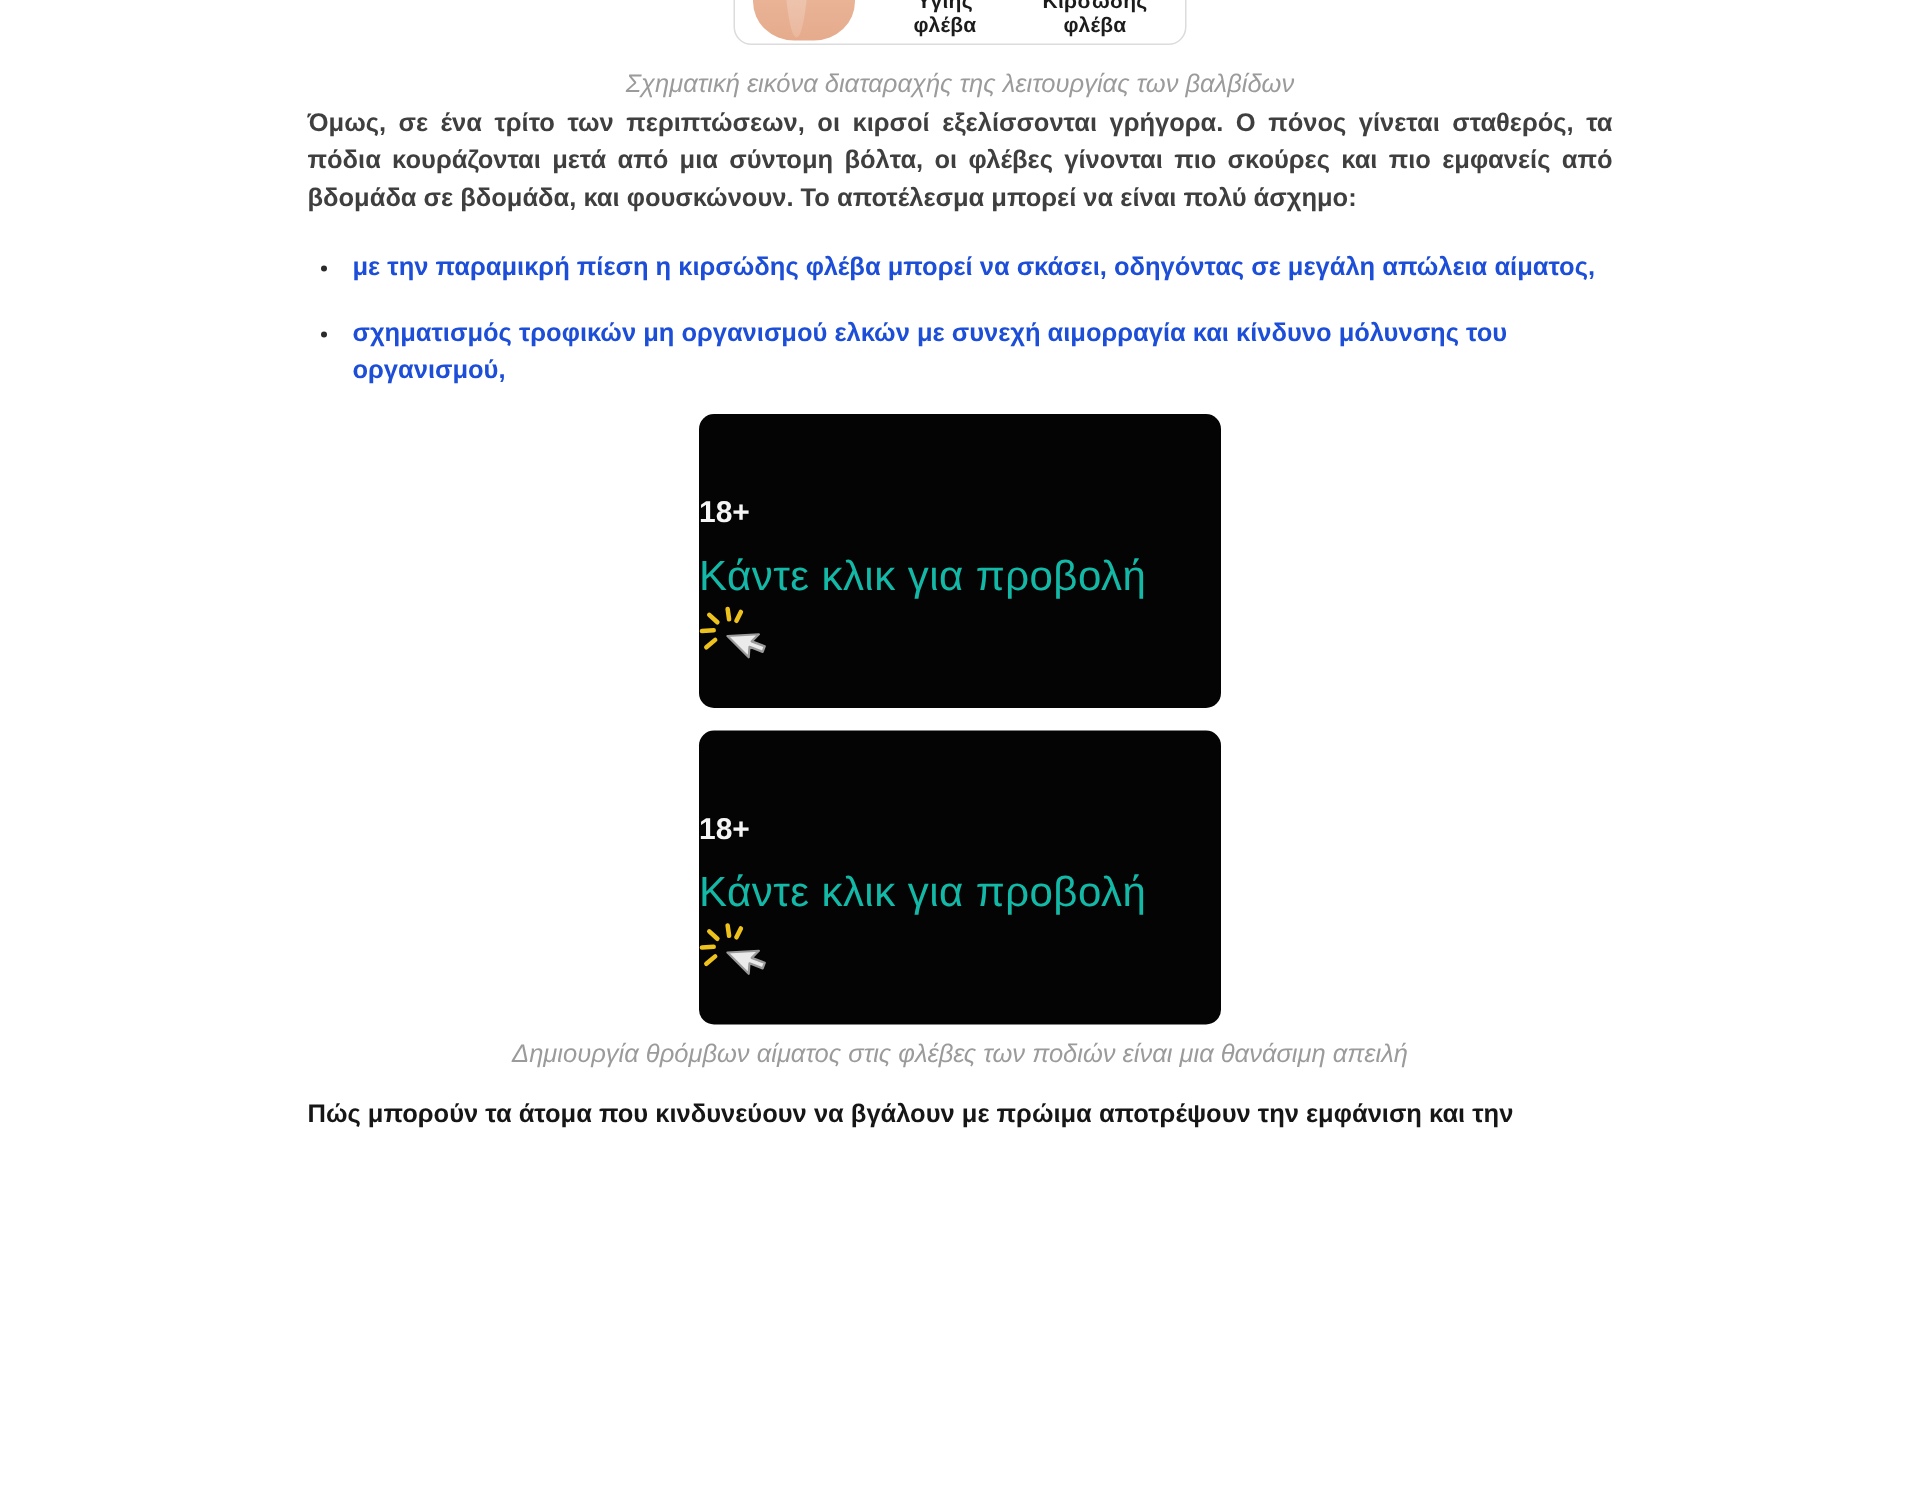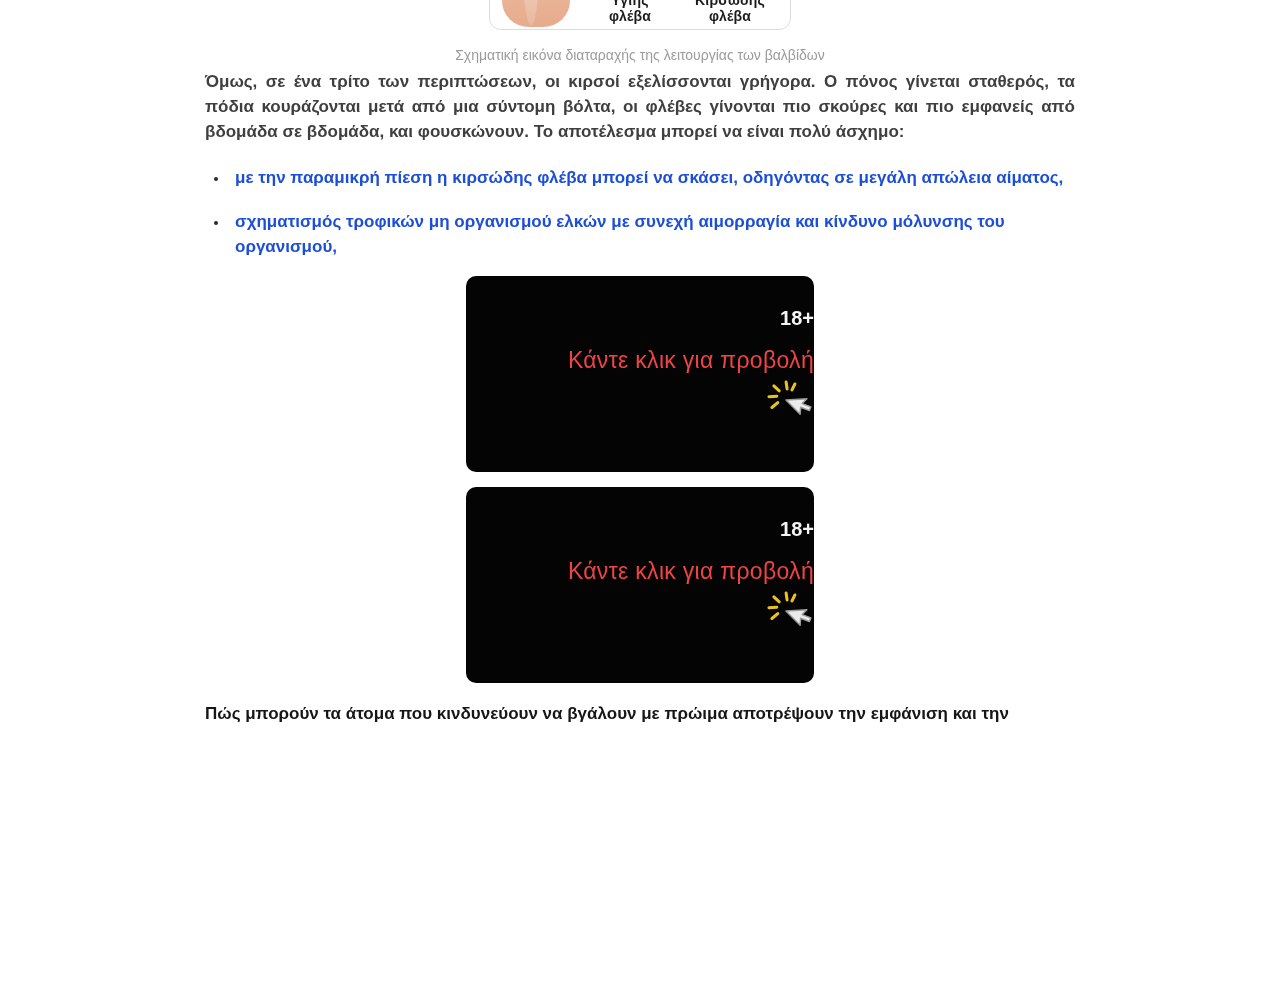--- a/index.html
+++ b/index.html
@@ -57,21 +57,22 @@
     font-weight: 600;
     color: #1c1c1c;
     letter-spacing: 0.2px;
   }
   .vein-label.healthy { left: 85px; }
   .vein-label.varicose { left: 185px; }
 
   .fig-caption {
     margin-top: 16px;
     text-align: center;
-    font-size: 14px;
+    font-size: 17px;
+    font-style: italic;
     color: #9b9b9b;
     line-height: 19px;
   }
 
   
   .p-bold { margin-top: 26px; font-weight: 700; color: #161616; }
   .p-dash { margin-top: 19px; }
   .p-dash .dash { font-weight: 700; color: #161616; margin-right: 5px; }
   .p-justify { margin-top: 4px; text-align: justify; font-weight: bold; }
 
@@ -93,35 +94,35 @@
 
   
   .censored-box {
     width: 348px;
     height: 196px;
     margin: 17px auto 0 auto;
     background: #040404;
     border-radius: 10px;
     display: flex;
     flex-direction: column;
-    align-items: flex-end;
-    padding-top: 30px;
+    align-items: flex-start;
+    padding-top: 54px;
     cursor: pointer;
   }
   .censored-box.second { margin-top: 15px; }
   .age-badge {
     color: #f5f5f5;
     font-size: 20px;
     font-weight: 700;
     line-height: 24px;
   }
   .click-label {
     margin-top: 17px;
-    color: #ef4444;
-    font-size: 23px;
+    color: #14b8a6;
+    font-size: 28px;
     font-weight: 400;
     line-height: 26px;
     letter-spacing: 0.3px;
   }
   .cursor-icon { margin-top: 7px; display: block; }
 
   .caption-tight { margin-top: 10px; }
 
   
   .p-closing {
@@ -188,17 +189,18 @@
         <g stroke="#eec21c" stroke-width="3.1" stroke-linecap="round" fill="none">
           <line x1="19.5" y1="2" x2="20.5" y2="9"></line>
           <line x1="28.5" y1="4" x2="25.5" y2="10"></line>
           <line x1="7" y1="6" x2="12.5" y2="11"></line>
           <line x1="2" y1="17" x2="10" y2="16.5"></line>
           <line x1="5" y1="28" x2="11" y2="23"></line>
         </g>
         <path d="M17,17 L30.4,30.4 L30.9,23.8 L39.2,27.0 L40.5,23.5 L32.3,20.4 L36.8,15.9 Z" fill="#ebebeb" stroke="#9a9a9a" stroke-width="1.4" stroke-linejoin="round" transform="translate(1,2) scale(1.08)"></path>
       </svg>
     </div>
+    <figcaption class="fig-caption caption-tight">Δημιουργία θρόμβων αίματος στις φλέβες των ποδιών είναι μια θανάσιμη απειλή</figcaption>
   </figure>
 
   <p class="p-closing">Πώς μπορούν τα άτομα που κινδυνεύουν να βγάλουν με πρώιμα αποτρέψουν την εμφάνιση και την</p>
 
 </div>
 
 </body></html>

